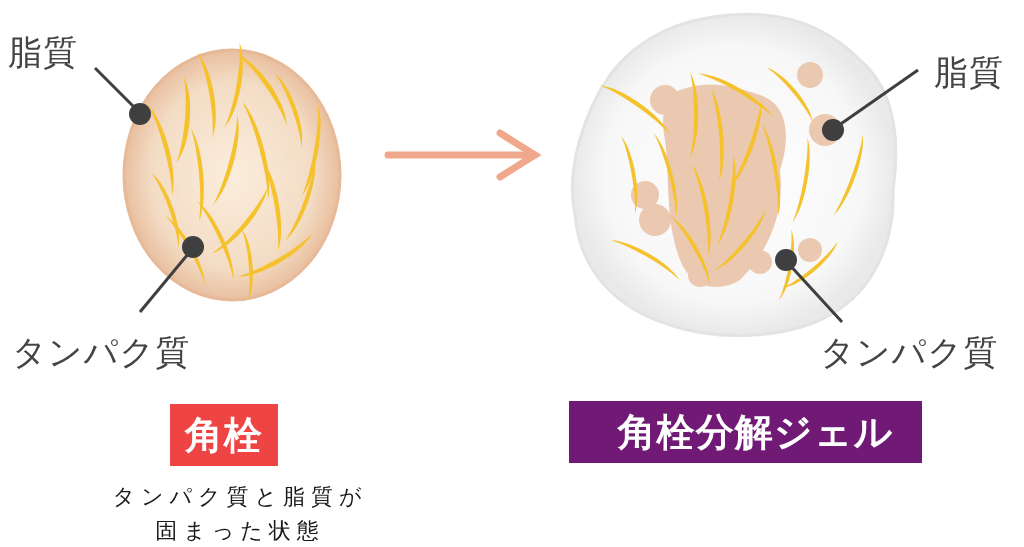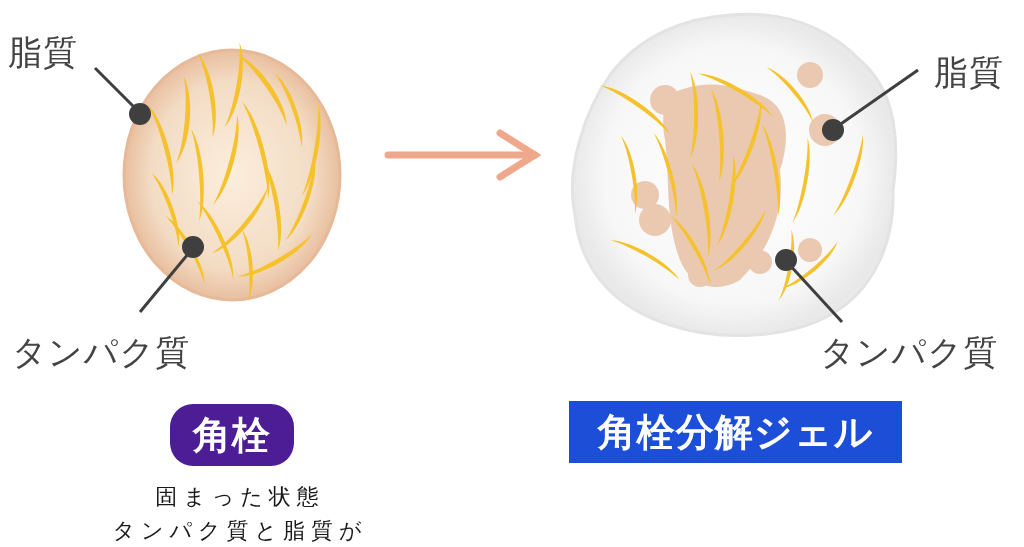--- a/index.html
+++ b/index.html
@@ -114,19 +114,19 @@
     <circle cx="786" cy="260" r="11" fill="#3f3f3f"></circle>
   </g>
 </svg>
 
 <div class="abs label" style="left:8px; top:30px;">脂質</div>
 <div class="abs label" style="left:12px; top:330px;">タンパク質</div>
 
 <div class="abs label" style="left:934px; top:50px;">脂質</div>
 <div class="abs label" style="left:820px; top:330px;">タンパク質</div>
 
-<div class="tag" style="left:170px; top:404px; width:124px; height:62px; background:#4c1d95;border-radius:23px;">角栓</div>
-<div class="tag" style="left:569px; top:401px; width:333px; height:62px; background:#1d4ed8;">角栓分解ジェル</div>
+<div class="tag" style="left:170px; top:404px; width:108px; height:62px; background:#ef4444;">角栓</div>
+<div class="tag" style="left:569px; top:401px; width:333px; height:62px; background:#701a75;padding-left:20px;">角栓分解ジェル</div>
 
 <div class="caption" style="left:80px; top:480px; width:320px;">
+  <div>タンパク質と脂質が</div>
   <div>固まった状態</div>
-  <div>タンパク質と脂質が</div>
 </div>
 
 </body></html>

